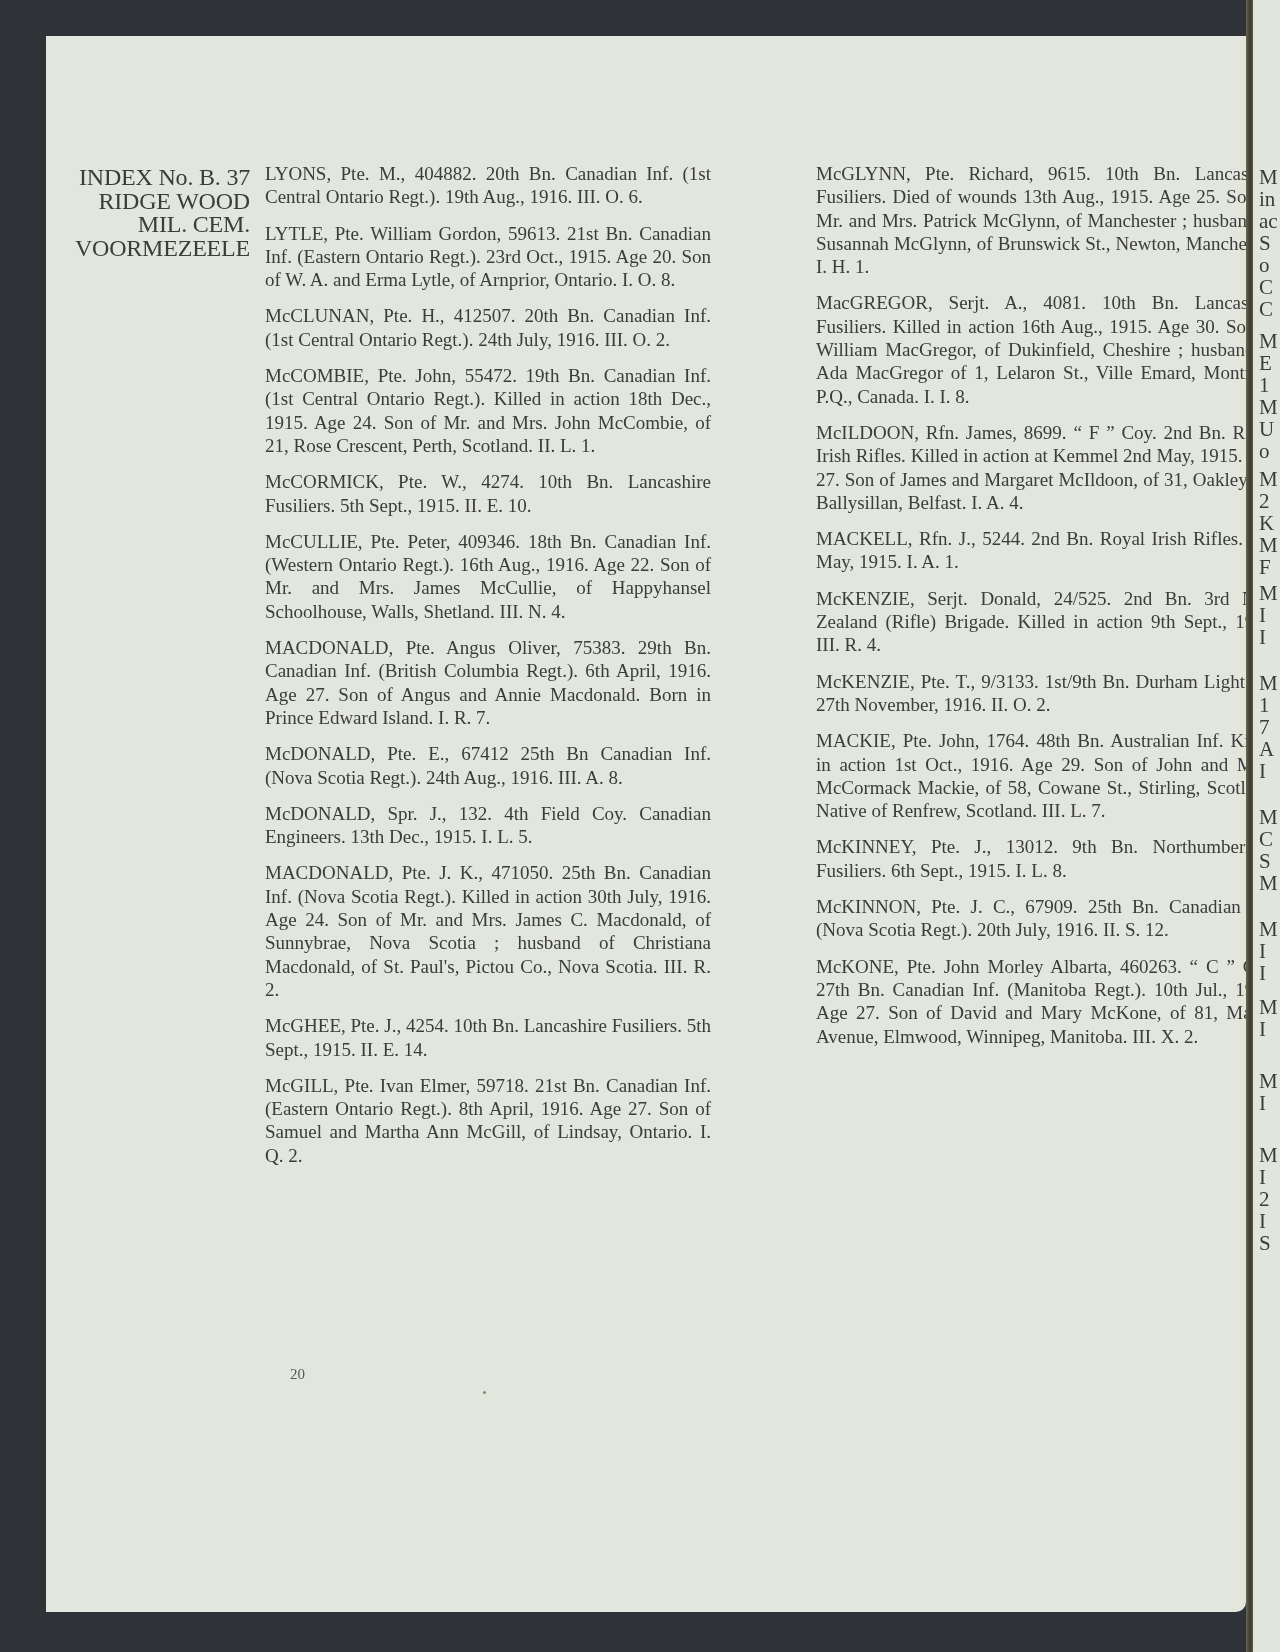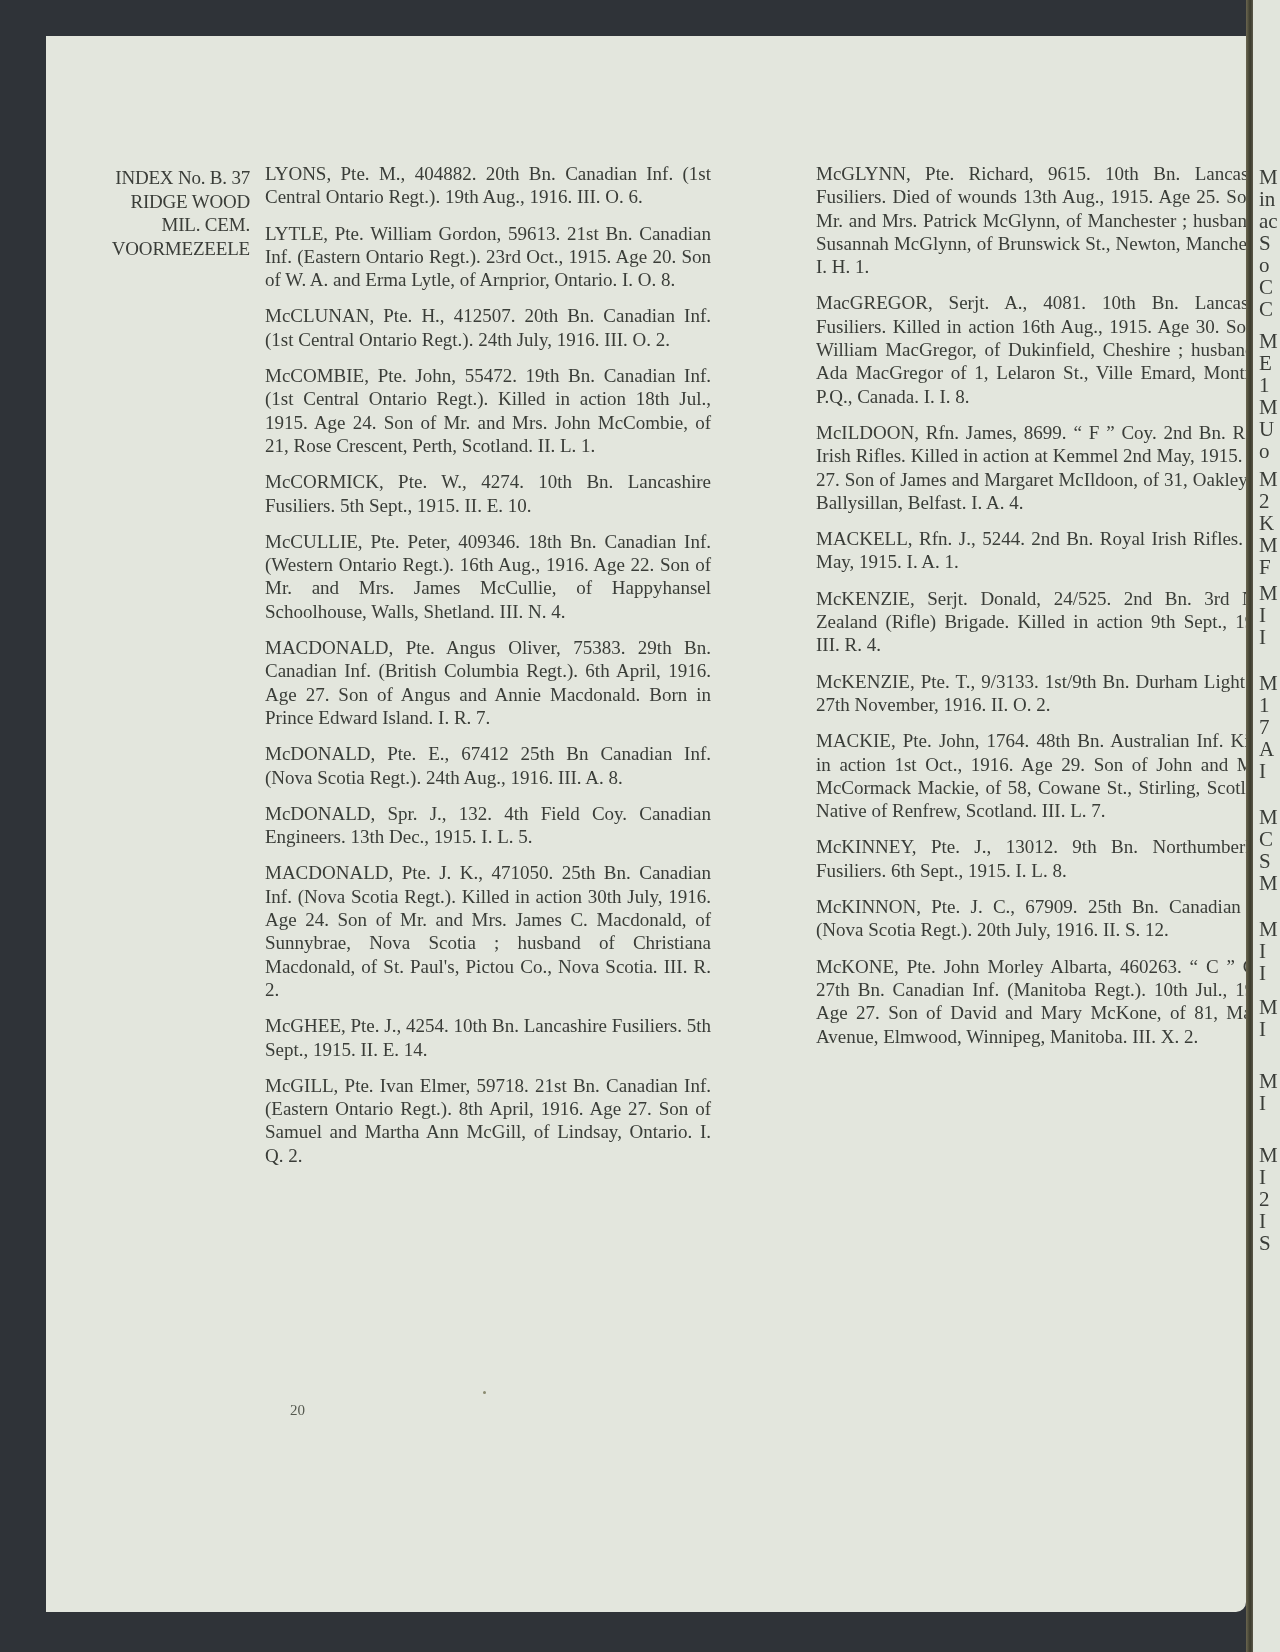--- a/index.html
+++ b/index.html
@@ -23,56 +23,56 @@
   .next-page {
     position: absolute; left: 1253px; top: 0; width: 27px; height: 1652px;
     background: #e1e5dc; overflow: hidden;
   }
   .next-page .frag {
     position: absolute; left: 6px; font-size: 21px; line-height: 22px;
     color: #3a3d38; white-space: pre;
   }
   .index {
     position: absolute; left: 60px; top: 166px; width: 190px;
-    text-align: right; font-size: 19px; line-height: 23.5px;
+    text-align: right; font-size: 24px; line-height: 23.5px;
     letter-spacing: -0.2px;
   }
   .index div { white-space: nowrap; }
   .col {
     position: absolute; width: 446px;
     font-size: 19px; line-height: 23.3px;
   }
   .col.left { left: 265px; top: 162px; }
   .col.right { left: 804px; top: 162px; width: 462px; margin-left: 12px; }
   .entry {
     text-align: justify; margin: 0 0 13px 0;
   }
   .pagenum {
     position: absolute; left: 290px; top: 1366px;
-    font-size: 15px; color: #55594f; margin-top: 36px;
+    font-size: 15px; color: #55594f;
   }
   .speck { position:absolute; width:3px; height:3px; border-radius:50%; background:#8a8a70; }
 </style>
 </head>
 <body>
 
 <div class="page"></div>
 
 <div class="index">
   <div>INDEX No. B. 37</div>
   <div>RIDGE WOOD</div>
   <div>MIL. CEM.</div>
   <div>VOORMEZEELE</div>
 </div>
 
 <div class="col left">
   <p class="entry">LYONS, Pte. M., 404882.  20th Bn. Canadian Inf. (1st Central Ontario Regt.).  19th Aug., 1916.  III.  O.  6.</p>
   <p class="entry" style="margin-top:6px">LYTLE, Pte. William Gordon, 59613.  21st Bn. Canadian Inf. (Eastern Ontario Regt.).  23rd Oct., 1915.  Age 20.  Son of W. A. and Erma Lytle, of Arnprior, Ontario.  I.  O.  8.</p>
   <p class="entry">McCLUNAN, Pte. H., 412507.  20th Bn. Canadian Inf. (1st Central Ontario Regt.). 24th July, 1916.  III.  O.  2.</p>
-  <p class="entry">McCOMBIE, Pte. John, 55472.  19th Bn. Canadian Inf. (1st Central Ontario Regt.).  Killed in action 18th Jul., 1915.  Age 24.  Son of Mr. and Mrs. John McCombie, of 21, Rose Crescent, Perth, Scotland.  II.  L.  1.</p>
+  <p class="entry">McCOMBIE, Pte. John, 55472.  19th Bn. Canadian Inf. (1st Central Ontario Regt.).  Killed in action 18th Dec., 1915.  Age 24.  Son of Mr. and Mrs. John McCombie, of 21, Rose Crescent, Perth, Scotland.  II.  L.  1.</p>
   <p class="entry">McCORMICK, Pte. W., 4274.  10th Bn. Lancashire Fusiliers.  5th Sept., 1915.  II. E.  10.</p>
   <p class="entry">McCULLIE, Pte. Peter, 409346.  18th Bn. Canadian Inf. (Western Ontario Regt.).  16th Aug., 1916.  Age 22.  Son of Mr. and Mrs. James McCullie, of Happyhansel Schoolhouse, Walls, Shetland.  III.  N.  4.</p>
   <p class="entry">MACDONALD, Pte. Angus Oliver, 75383.  29th Bn. Canadian Inf. (British Columbia Regt.). 6th April, 1916.  Age 27.  Son of Angus and Annie Macdonald.  Born in Prince Edward Island.  I.  R.  7.</p>
   <p class="entry">McDONALD, Pte. E., 67412  25th Bn Canadian Inf. (Nova Scotia Regt.).  24th Aug., 1916. III.  A.  8.</p>
   <p class="entry">McDONALD, Spr. J., 132.  4th Field Coy. Canadian Engineers.  13th Dec., 1915.  I.  L.  5.</p>
   <p class="entry">MACDONALD, Pte. J. K., 471050.  25th Bn. Canadian Inf. (Nova Scotia Regt.).  Killed in action 30th July, 1916.  Age 24.  Son of Mr. and Mrs. James C. Macdonald, of Sunnybrae, Nova Scotia ;  husband of Christiana Macdonald, of St. Paul's, Pictou Co., Nova Scotia.  III.  R.  2.</p>
   <p class="entry">McGHEE, Pte. J., 4254.  10th Bn. Lancashire Fusiliers.  5th Sept., 1915.  II.  E.  14.</p>
   <p class="entry">McGILL, Pte. Ivan Elmer, 59718.  21st Bn. Canadian Inf. (Eastern Ontario Regt.).  8th April, 1916.  Age 27.  Son of Samuel and Martha Ann McGill, of Lindsay, Ontario.  I.  Q.  2.</p>
 </div>
 

